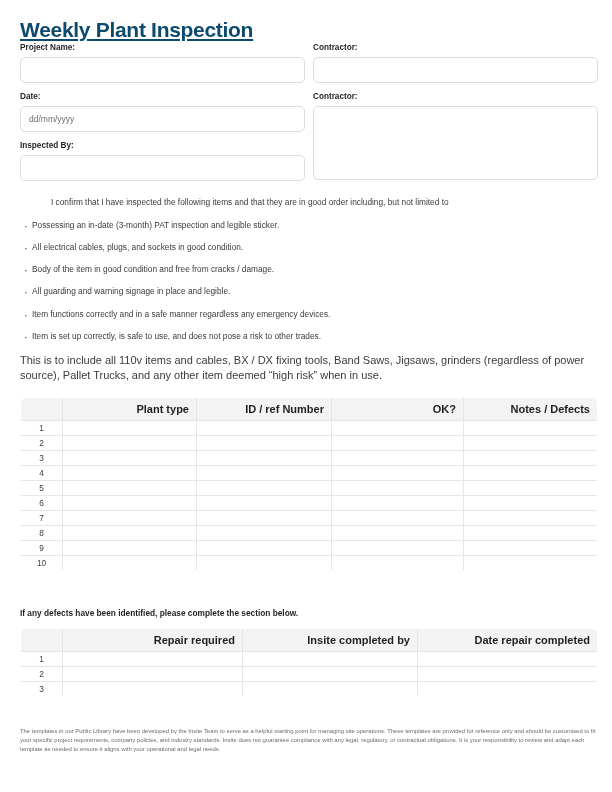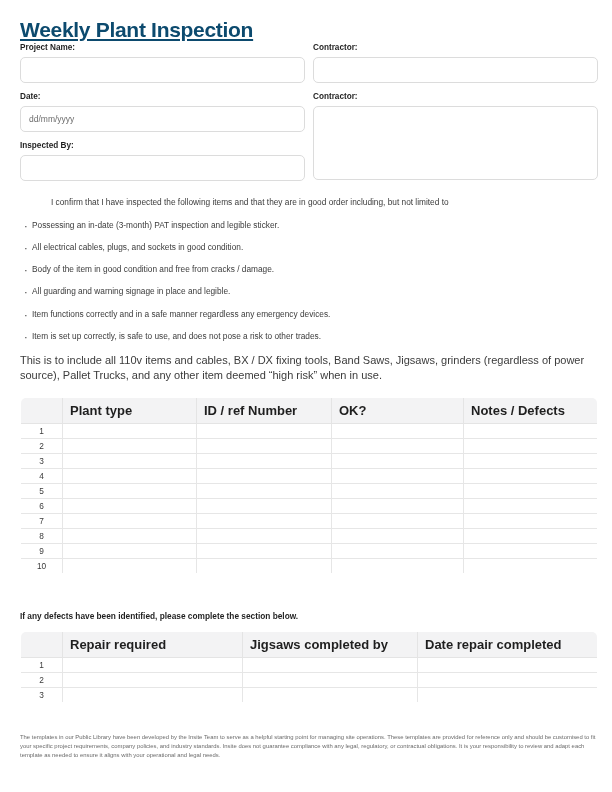--- a/index.html
+++ b/index.html
@@ -115,24 +115,24 @@
     width: 100%;
     border-collapse: collapse;
     border: 1px solid #e2e2e2;
     border-radius: 6px;
     overflow: hidden;
     table-layout: fixed;
     margin-top: 14px;
   }
   .data-table th {
     background: #f3f3f4;
-    font-size: 13px;
+    font-size: 11px;
     font-weight: bold;
     color: #1f1f1f;
-    text-align: left;
+    text-align: right;
     padding: 5px 7px;
     border-right: 1px solid #e4e4e4;
     border-bottom: 1px solid #e4e4e4;
     height: 17px;
     box-sizing: border-box;
   }
   .data-table th:last-child { border-right: none; }
   .data-table td {
     background: #ffffff;
     font-size: 8.3px;
@@ -309,21 +309,21 @@
       <colgroup>
         <col style="width:42px">
         <col style="width:180px">
         <col style="width:175px">
         <col>
       </colgroup>
       <thead>
         <tr>
           <th class="rownum-head"></th>
           <th>Repair required</th>
-          <th>Jigsaws completed by</th>
+          <th>Insite completed by</th>
           <th>Date repair completed</th>
         </tr>
       </thead>
       <tbody>
         <tr>
           <td class="rownum">1</td>
           <td></td>
           <td></td>
           <td></td>
         </tr>

